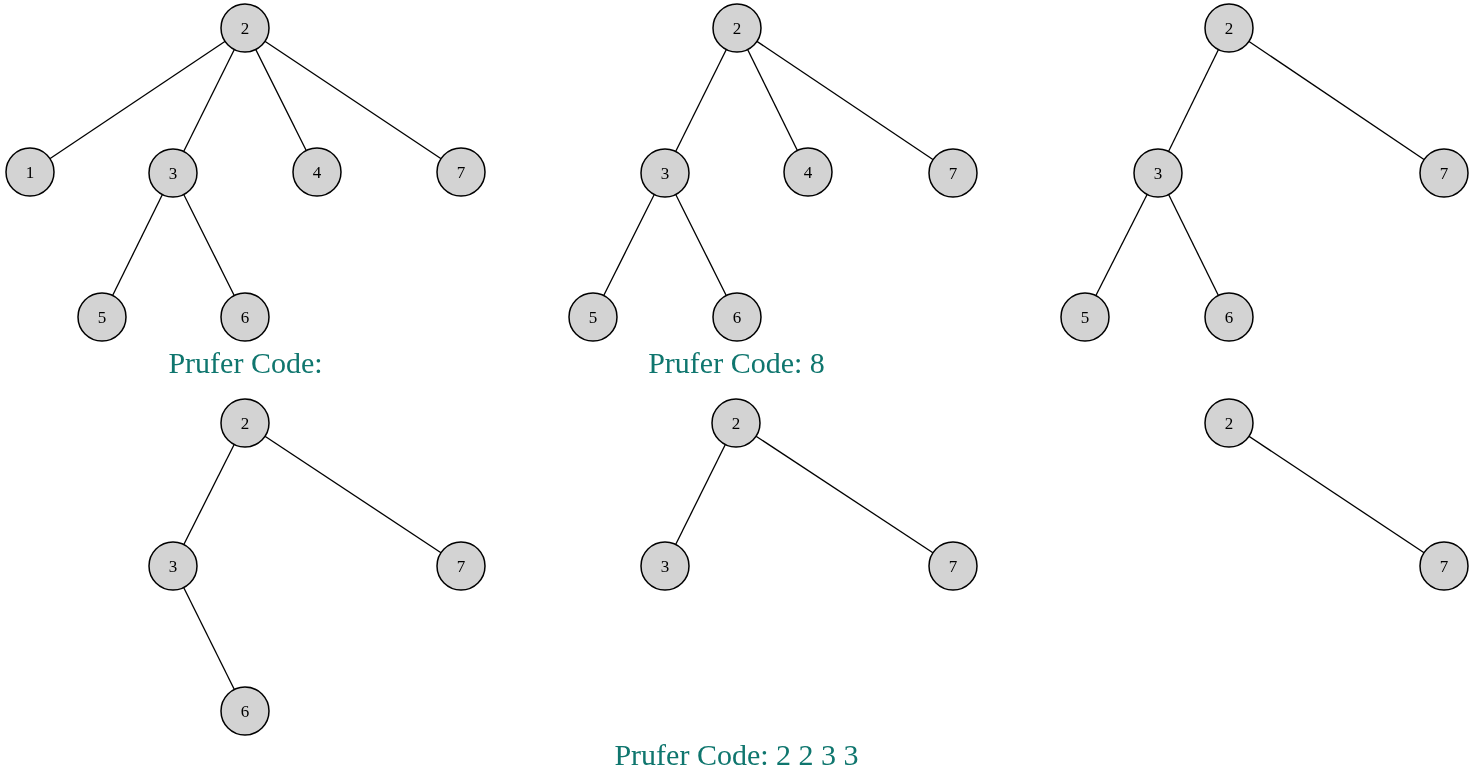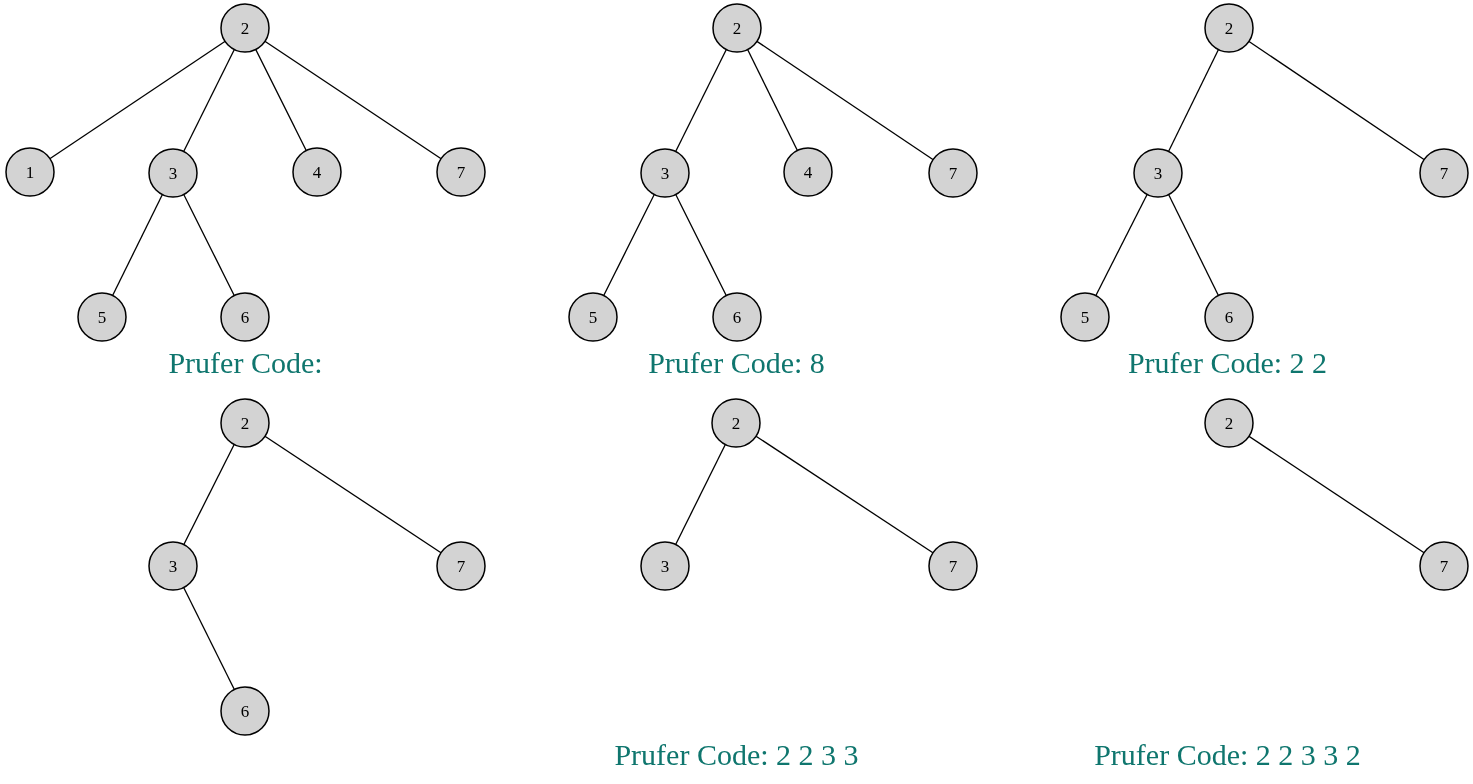--- a/index.html
+++ b/index.html
@@ -148,21 +148,20 @@
         </g>
         <g>
           <circle cx="103" cy="317" r="24" fill="#d3d3d3" stroke="#000000" stroke-width="1.5"></circle>
           <text x="103" y="317" text-anchor="middle" dominant-baseline="central" class="node-label-text">5</text>
         </g>
         <g>
           <circle cx="247" cy="317" r="24" fill="#d3d3d3" stroke="#000000" stroke-width="1.5"></circle>
           <text x="247" y="317" text-anchor="middle" dominant-baseline="central" class="node-label-text">6</text>
         </g>
       </svg>
-    <div class="caption">Prufer Code: 2 2</div>
   </div>
 
   <div class="panel">
     <svg viewBox="0 0 491 392">
         <line x1="245" y1="31" x2="173" y2="174" stroke="#000000" stroke-width="1.3"></line>
         <line x1="245" y1="31" x2="461" y2="174" stroke="#000000" stroke-width="1.3"></line>
         <line x1="173" y1="174" x2="245" y2="319" stroke="#000000" stroke-width="1.3"></line>
         <g>
           <circle cx="245" cy="31" r="24" fill="#d3d3d3" stroke="#000000" stroke-width="1.5"></circle>
           <text x="245" y="31" text-anchor="middle" dominant-baseline="central" class="node-label-text">2</text>
@@ -207,16 +206,15 @@
         <line x1="247" y1="31" x2="462" y2="174" stroke="#000000" stroke-width="1.3"></line>
         <g>
           <circle cx="247" cy="31" r="24" fill="#d3d3d3" stroke="#000000" stroke-width="1.5"></circle>
           <text x="247" y="31" text-anchor="middle" dominant-baseline="central" class="node-label-text">2</text>
         </g>
         <g>
           <circle cx="462" cy="174" r="24" fill="#d3d3d3" stroke="#000000" stroke-width="1.5"></circle>
           <text x="462" y="174" text-anchor="middle" dominant-baseline="central" class="node-label-text">7</text>
         </g>
       </svg>
-    <div class="caption">Prufer Code: 2 2 3 3 2</div>
   </div>
 
 </div>
 
 </body></html>

